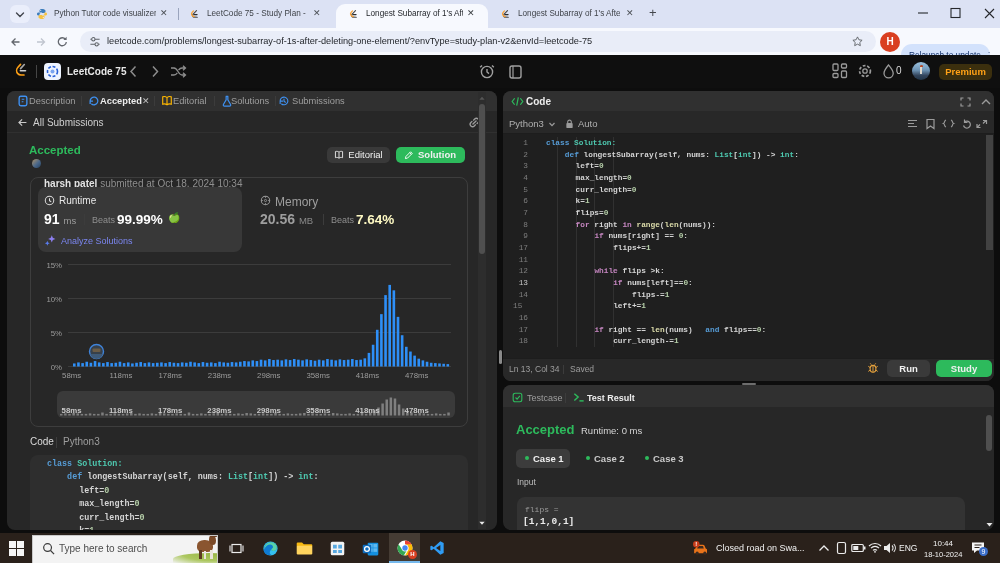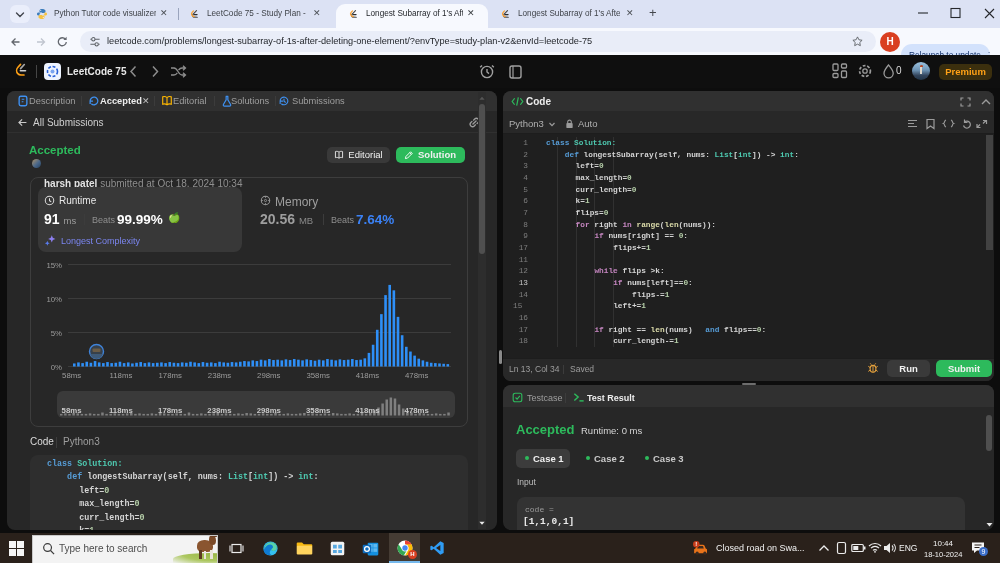--- a/index.html
+++ b/index.html
@@ -233,32 +233,32 @@
   <div class="abs" style="left:52px; top:104px; color:#e8e8e8; font-size:10px;">Runtime</div>
   <div class="abs" style="left:37px; top:120px; font-size:14px; font-weight:bold; color:#fff;">91 <span style="font-size:9.5px; font-weight:normal; color:#9d9d9d;">ms</span></div>
   <div class="abs divline" style="left:77px; top:123px; width:1px; height:11px;"></div>
   <div class="abs grayTxt" style="left:85px; top:124px; font-size:9px;">Beats</div>
   <div class="abs" style="left:110px; top:120.5px; font-size:13.5px; font-weight:bold; color:#fff;">99.99%</div>
   <div class="abs" style="left:161px; top:121px; font-size:10px;">🍏</div>
   <svg class="abs" style="left:37px; top:143px;" width="13" height="12" viewBox="0 0 15 14">
         <path d="M9 1.5 l1.2 3 3 1.2 -3 1.2 -1.2 3 -1.2 -3 -3 -1.2 3 -1.2z" fill="#8d7ff0"></path>
         <path d="M3.8 8 l.8 2 2 .8 -2 .8 -.8 2 -.8 -2 -2 -.8 2 -.8z" fill="#5a7df2"></path>
       </svg>
-  <div class="abs" style="left:54px; top:144.5px; font-size:9px; color:#7b86f0;">Longest Complexity</div>
+  <div class="abs" style="left:54px; top:144.5px; font-size:9px; color:#7b86f0;">Analyze Solutions</div>
 
   <svg class="abs" style="left:253px; top:104px;" width="11" height="11" viewBox="0 0 14 14">
         <circle cx="7" cy="7" r="5.4" fill="none" stroke="#9a9a9a" stroke-width="1.3"></circle>
         <circle cx="7" cy="7" r="1.4" fill="none" stroke="#9a9a9a" stroke-width="1.1"></circle>
         <path d="M7 1.6 v2 M12.4 7 h-2 M7 12.4 v-2 M1.6 7 h2" stroke="#9a9a9a" stroke-width="1.1"></path>
       </svg>
   <div class="abs" style="left:268px; top:104px; color:#9e9e9e; font-size:12px;">Memory</div>
   <div class="abs" style="left:253px; top:120px; font-size:14px; font-weight:bold; color:#9e9e9e;">20.56 <span style="font-size:9.5px; font-weight:normal; color:#8a8a8a;">MB</span></div>
   <div class="abs divline" style="left:316px; top:123px; width:1px; height:11px;"></div>
   <div class="abs grayTxt" style="left:324px; top:124px; font-size:9px;">Beats</div>
-  <div class="abs" style="left:349px; top:120.5px; font-size:13.5px; font-weight:bold; color:#3b82f6;">7.64%</div>
+  <div class="abs" style="left:349px; top:120.5px; font-size:13.5px; font-weight:bold; color:#fef9c3;">7.64%</div>
 
   <svg class="abs" style="left:0; top:0;" width="490" height="439" viewBox="0 0 490 439">
     <g transform="translate(-7,-91)">
       <line x1="68" y1="264.5" x2="451" y2="264.5" stroke="#3c3c3c" stroke-width="1"></line>
       <line x1="68" y1="298.5" x2="451" y2="298.5" stroke="#3c3c3c" stroke-width="1"></line>
       <line x1="68" y1="332.5" x2="451" y2="332.5" stroke="#3c3c3c" stroke-width="1"></line>
       <line x1="68" y1="366.5" x2="451" y2="366.5" stroke="#3c3c3c" stroke-width="1"></line>
       <text x="62" y="268" text-anchor="end" class="axlab">15%</text>
       <text x="62" y="302" text-anchor="end" class="axlab">10%</text>
       <text x="62" y="336" text-anchor="end" class="axlab">5%</text>
@@ -564,21 +564,21 @@
   <div class="abs" style="left:483px; top:44px; width:7px; height:115px; background:#424242;"></div>
   <div class="abs" style="left:0; top:267px; width:491px; height:23px; background:#282828; border-radius:0 0 8px 8px; border-top:1px solid #1d1d1d;"></div>
   <div class="abs" style="left:6px; top:273px; color:#9e9e9e; font-size:8.5px;">Ln 13, Col 34</div>
   <div class="abs divline" style="left:60px; top:274px; width:1px; height:9px;"></div>
   <div class="abs" style="left:67px; top:273px; color:#9e9e9e; font-size:8.5px;">Saved</div>
   <svg class="abs" style="left:364px; top:271px;" width="12" height="12" viewBox="0 0 14 14">
         <ellipse cx="7" cy="8" rx="3.4" ry="4" fill="none" stroke="#e8a33d" stroke-width="1.3"></ellipse>
         <path d="M7 4 v8 M3.6 6.5 L1.5 5 M3.6 9.5 L1.5 11 M10.4 6.5 L12.5 5 M10.4 9.5 L12.5 11 M5 3 L3.8 1.6 M9 3 l1.2 -1.4" stroke="#e8a33d" stroke-width="1.1" fill="none"></path>
       </svg>
   <div class="abs btn" style="left:384px; top:269px; width:43px; height:17px; background:#3a3a3a; line-height:17px; font-weight:bold;">Run</div>
-  <div class="abs btn" style="left:433px; top:269px; width:56px; height:17px; background:#2dba5c; line-height:17px; font-weight:bold;">Submit</div>
+  <div class="abs btn" style="left:433px; top:269px; width:56px; height:17px; background:#2dba5c; line-height:17px; font-weight:bold;">Study</div>
 </div>
 <div class="abs" style="left:742px; top:382.5px; width:14px; height:2px; background:#6d6d6d; border-radius:1px;"></div>
 <div class="abs" style="left:498.5px; top:350px; width:3px; height:14px; background:#8a8a8a; border-radius:2px;"></div>
 
 <div class="abs panel" id="tc" style="left:503px; top:385px; width:491px; height:145px;">
   <div class="abs phead" style="left:0; top:0; width:491px; height:22px;"></div>
   <svg class="abs" style="left:9px; top:7px;" width="11" height="11" viewBox="0 0 14 14">
         <rect x="1.5" y="1.5" width="11" height="11" rx="2.5" fill="none" stroke="#2dba5c" stroke-width="1.4"></rect>
         <path d="M4.5 7 l2 2 3.5 -4" stroke="#2dba5c" stroke-width="1.4" fill="none"></path>
       </svg>
@@ -596,21 +596,21 @@
   <div class="abs" style="left:13px; top:64px; width:54px; height:19px; background:#3c3c3c; border-radius:5px;"></div>
   <div class="abs" style="left:22px; top:71px; width:4px; height:4px; border-radius:50%; background:#2dba5c;"></div>
   <div class="abs" style="left:30px; top:68px; color:#f0f0f0; font-size:9.5px; font-weight:bold;">Case 1</div>
   <div class="abs" style="left:83px; top:71px; width:4px; height:4px; border-radius:50%; background:#2dba5c;"></div>
   <div class="abs" style="left:91px; top:68px; color:#c9c9c9; font-size:9.5px; font-weight:bold;">Case 2</div>
   <div class="abs" style="left:142px; top:71px; width:4px; height:4px; border-radius:50%; background:#2dba5c;"></div>
   <div class="abs" style="left:150px; top:68px; color:#c9c9c9; font-size:9.5px; font-weight:bold;">Case 3</div>
 
   <div class="abs" style="left:14px; top:92px; color:#bdbdbd; font-size:8.5px;">Input</div>
   <div class="abs" style="left:14px; top:112px; width:448px; height:33px; background:#333333; border-radius:8px 8px 0 0;"></div>
-  <div class="abs mono" style="left:22px; top:120px; color:#9d9d9d; font-size:8px; font-weight:normal;">code =</div>
+  <div class="abs mono" style="left:22px; top:120px; color:#9d9d9d; font-size:8px; font-weight:normal;">flips =</div>
   <div class="abs mono" style="left:20px; top:131px; color:#ececec; font-size:9.5px; font-weight:bold;">[1,1,0,1]</div>
 
   <div class="abs sbthumb" style="left:483px; top:30px; width:6px; height:36px;"></div>
   <svg class="abs" style="left:482px; top:135px;" width="9" height="9" viewBox="0 0 9 9">
         <path d="M1.5 3 L4.5 6.5 L7.5 3z" fill="#e8e8e8"></path>
       </svg>
 </div>
 
 <div class="abs" id="taskbar">
   <svg class="abs" style="left:9px; top:8px;" width="15" height="15" viewBox="0 0 15 15">

